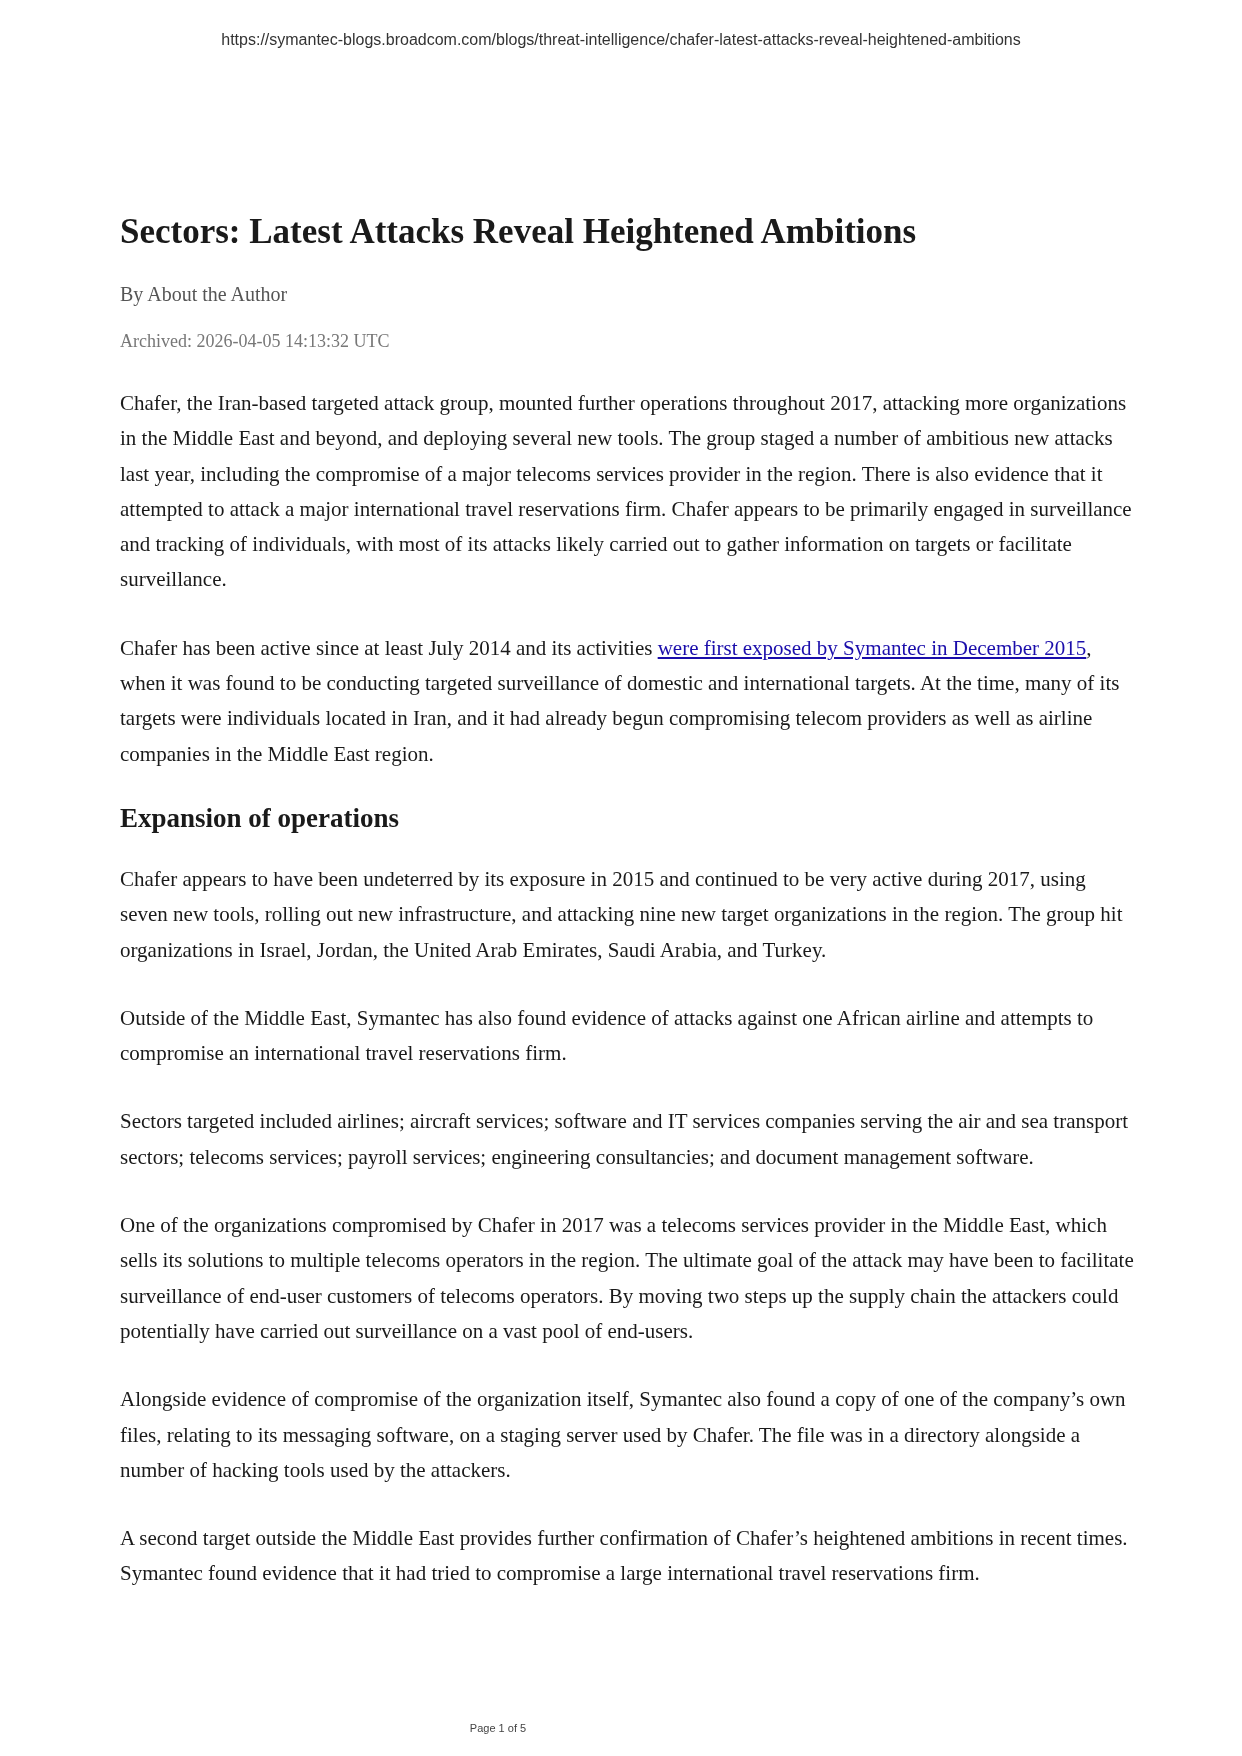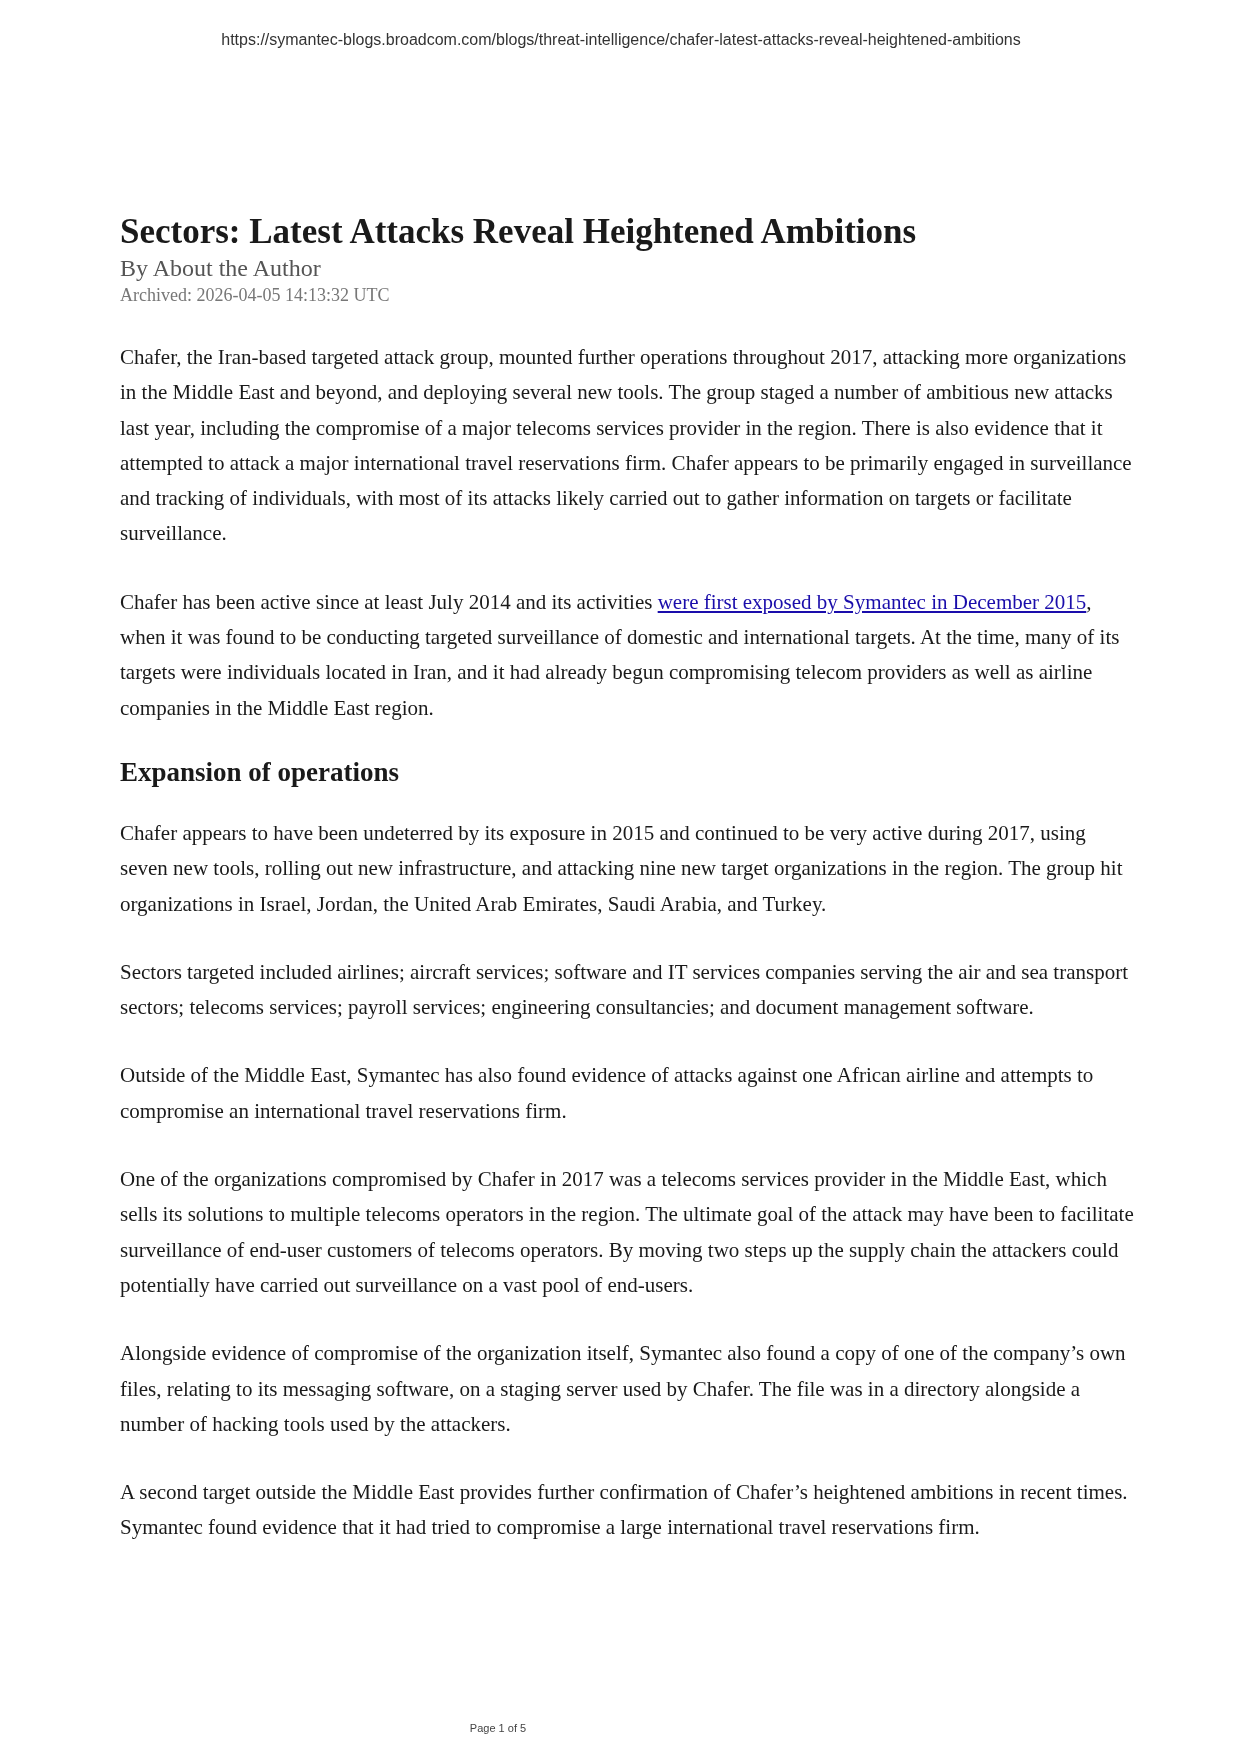--- a/index.html
+++ b/index.html
@@ -8,22 +8,22 @@
     position: absolute; top: 31px; left: 0; width: 1242px; text-align: center;
     font-family: "Liberation Sans", sans-serif; font-size: 16px; color: #333333;
   }
   .content {
     position: absolute; left: 120px; top: 210px; width: 1015px;
     font-family: "Liberation Serif", serif; color: #1a1a1a;
   }
   h1 {
     margin: 0; font-size: 35px; font-weight: bold; line-height: 44px; color: #1a1a1a;
   }
-  .byline { font-size: 24px; color: #555555; line-height: 28px; }
-  .archived { font-size: 18px; color: #777777; line-height: 26px; }
+  .byline { margin-top: 26px; font-size: 20px; color: #555555; line-height: 28px; }
+  .archived { margin-top: 20px; font-size: 18px; color: #777777; line-height: 26px; }
   p {
     margin: 0; font-size: 21px; line-height: 35.3px; color: #1a1a1a;
   }
   p.first { margin-top: 32px; }
   p + p { margin-top: 33px; }
   h2 {
     margin: 28px 0 26px 0; font-size: 27px; font-weight: bold; line-height: 36px; color: #1a1a1a;
   }
   a { color: #1a0dab; text-decoration: underline; }
   .footer {
@@ -39,21 +39,21 @@
 <div class="content">
   <h1>Sectors: Latest Attacks Reveal Heightened Ambitions</h1>
   <div class="byline">By About the Author</div>
   <div class="archived">Archived: 2026-04-05 14:13:32 UTC</div>
 
   <p class="first">Chafer, the Iran-based targeted attack group, mounted further operations throughout 2017, attacking more organizations in the Middle East and beyond, and deploying several new tools. The group staged a number of ambitious new attacks last year, including the compromise of a major telecoms services provider in the region. There is also evidence that it attempted to attack a major international travel reservations firm. Chafer appears to be primarily engaged in surveillance and tracking of individuals, with most of its attacks likely carried out to gather information on targets or facilitate surveillance.</p>
   <p><span>Chafer has been active since at least July 2014 and its activities </span><a href="#">were first exposed by Symantec in December 2015</a><span>, when it was found to be conducting targeted surveillance of domestic and international targets. At the time, many of its targets were individuals located in Iran, and it had already begun compromising telecom providers as well as airline companies in the Middle East region.</span></p>
 
   <h2>Expansion of operations</h2>
   <p>Chafer appears to have been undeterred by its exposure in 2015 and continued to be very active during 2017, using seven new tools, rolling out new infrastructure, and attacking nine new target organizations in the region. The group hit organizations in Israel, Jordan, the United Arab Emirates, Saudi Arabia, and Turkey.</p>
+  <p>Outside of the Middle East, Symantec has also found evidence of attacks against one African airline and attempts to compromise an international travel reservations firm.</p>
   <p>Sectors targeted included airlines; aircraft services; software and IT services companies serving the air and sea transport sectors; telecoms services; payroll services; engineering consultancies; and document management software.</p>
-  <p>Outside of the Middle East, Symantec has also found evidence of attacks against one African airline and attempts to compromise an international travel reservations firm.</p>
 
   <p>One of the organizations compromised by Chafer in 2017 was a telecoms services provider in the Middle East, which sells its solutions to multiple telecoms operators in the region. The ultimate goal of the attack may have been to facilitate surveillance of end-user customers of telecoms operators. By moving two steps up the supply chain the attackers could potentially have carried out surveillance on a vast pool of end-users.</p>
   <p>Alongside evidence of compromise of the organization itself, Symantec also found a copy of one of the company’s own files, relating to its messaging software, on a staging server used by Chafer. The file was in a directory alongside a number of hacking tools used by the attackers.</p>
   <p>A second target outside the Middle East provides further confirmation of Chafer’s heightened ambitions in recent times. Symantec found evidence that it had tried to compromise a large international travel reservations firm.</p>
 </div>
 
 <div class="footer">Page 1 of 5</div>
 
 </body></html>

